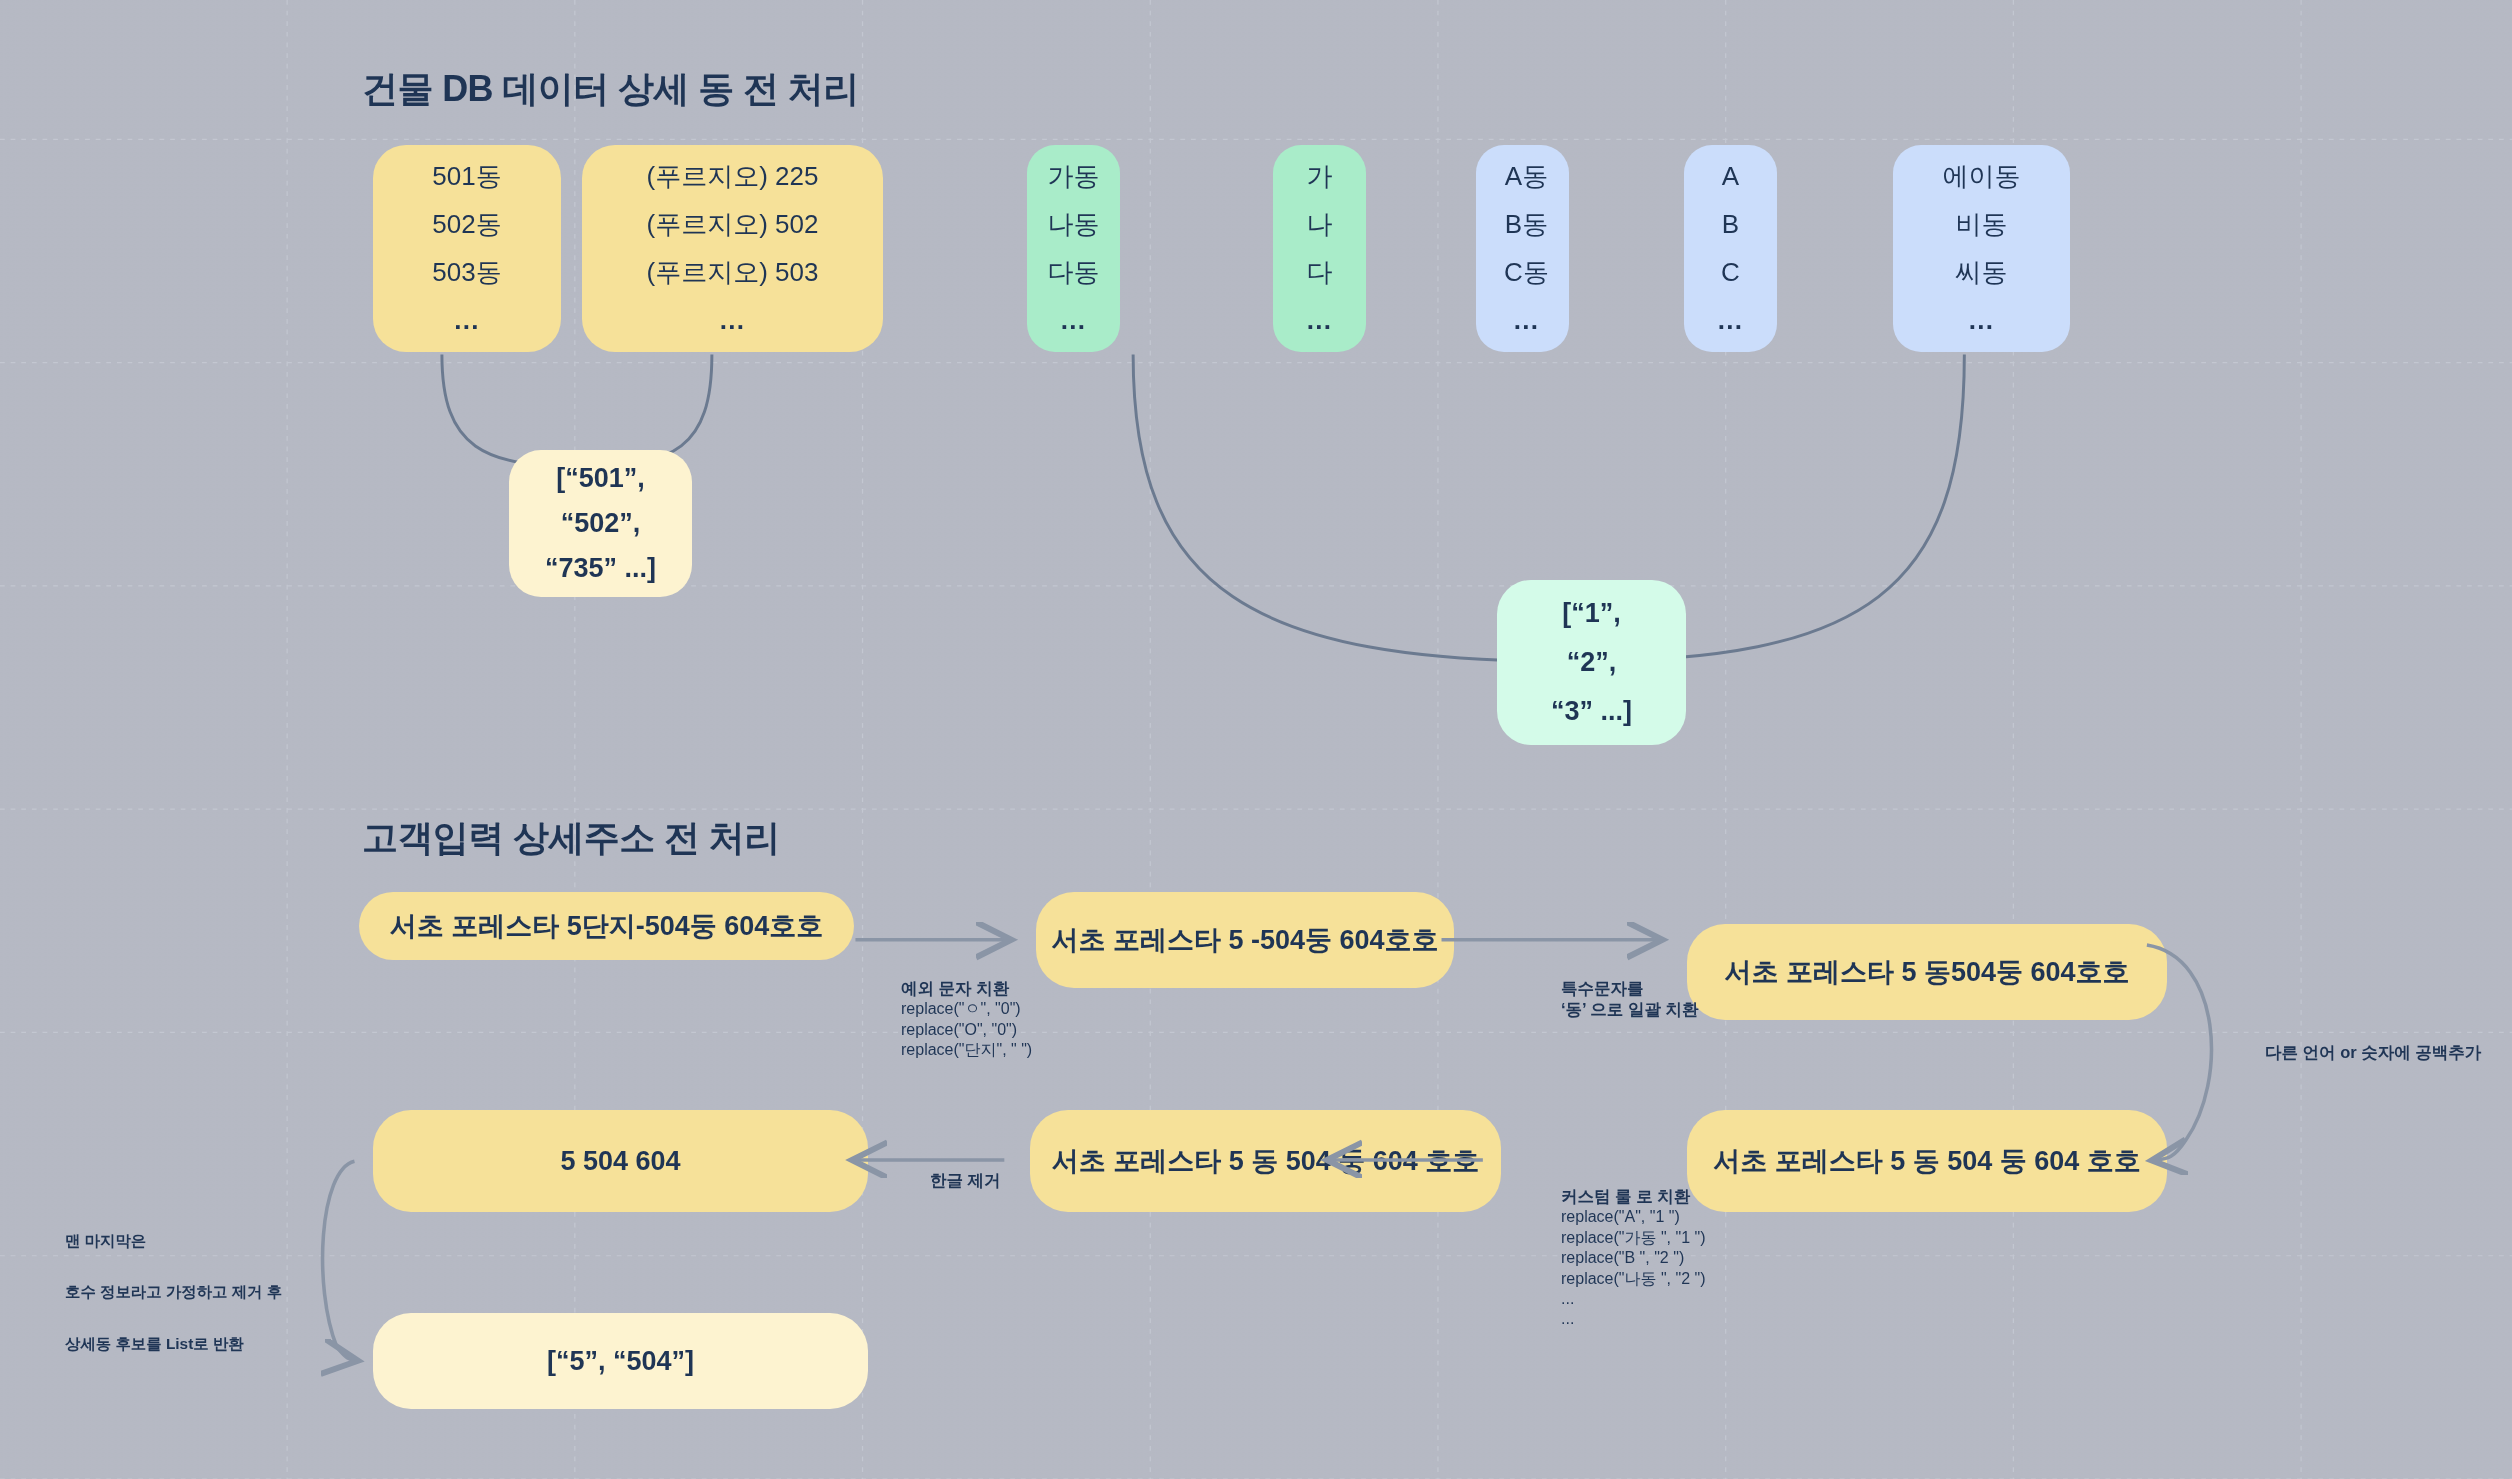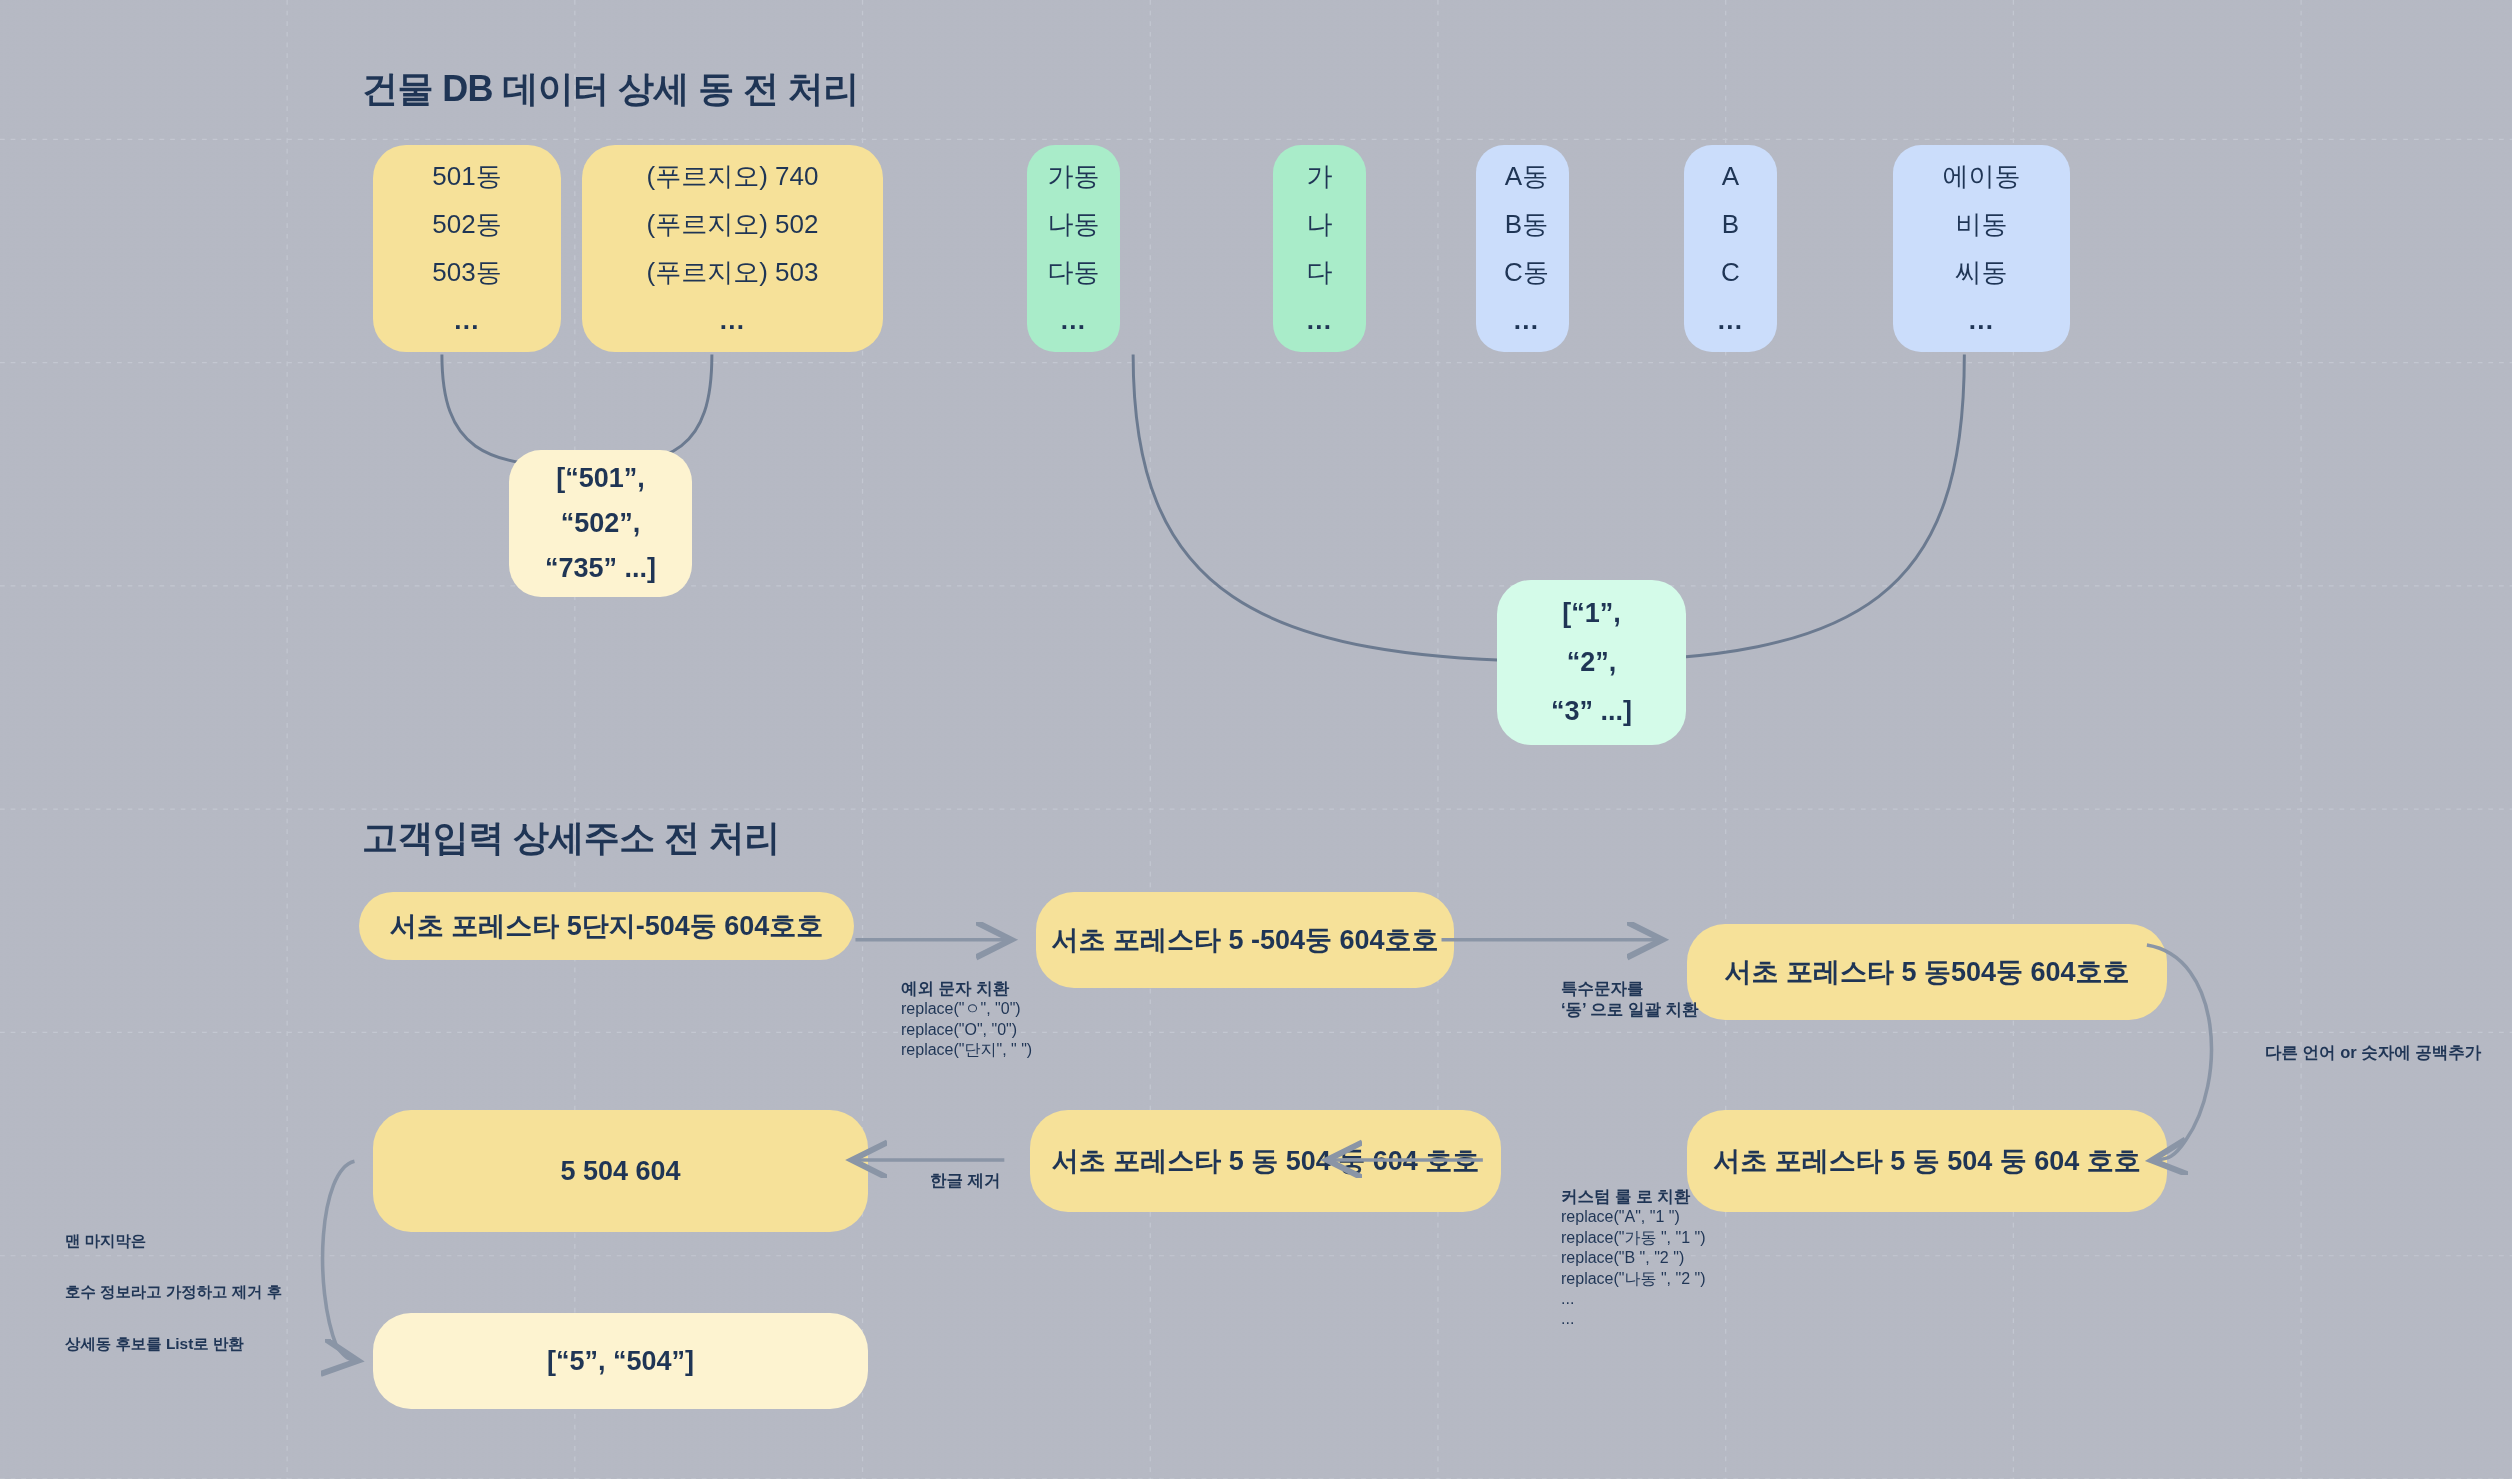--- a/index.html
+++ b/index.html
@@ -101,21 +101,21 @@
   <div class="sec-title" style="left:362px;top:65px;">건물 DB 데이터 상세 동 전 처리</div>
 
   <div class="node col stack-node yellow" style="left:353px;top:145px;width:188px;height:207px;">
     <div class="ln">501동</div>
     <div class="ln">502동</div>
     <div class="ln">503동</div>
     <div class="ln dots">...</div>
   </div>
 
   <div class="node col stack-node yellow" style="left:562px;top:145px;width:301px;height:207px;">
-    <div class="ln">(푸르지오) 740</div>
+    <div class="ln">(푸르지오) 225</div>
     <div class="ln">(푸르지오) 502</div>
     <div class="ln">(푸르지오) 503</div>
     <div class="ln dots">...</div>
   </div>
 
   <div class="node col stack-node green" style="left:1007px;top:145px;width:93px;height:207px;border-radius:28px;">
     <div class="ln">가동</div>
     <div class="ln">나동</div>
     <div class="ln">다동</div>
     <div class="ln dots">...</div>
@@ -188,21 +188,21 @@
   </div>
 
   <div class="node flow-node yellow" style="left:1667px;top:1110px;width:480px;height:102px;">
     <div class="ln">서초 포레스타 5 동 504 둥 604 호호</div>
   </div>
 
   <div class="node flow-node yellow" style="left:1010px;top:1110px;width:471px;height:102px;">
     <div class="ln">서초 포레스타 5 동 504 둥 604 호호</div>
   </div>
 
-  <div class="node flow-node yellow" style="left:353px;top:1110px;width:495px;height:122px;">
+  <div class="node flow-node yellow" style="left:353px;top:1110px;width:495px;height:102px;">
     <div class="ln">5 504 604</div>
   </div>
 
   <div class="node flow-node yellow-lite" style="left:353px;top:1313px;width:495px;height:96px;">
     <div class="ln">[“5”,  “504”]</div>
   </div>
 
   <svg class="wires" viewBox="0 0 4252 2504" preserveAspectRatio="none">
     <defs>
       <marker id="ah" markerWidth="12" markerHeight="12" refX="9" refY="5" orient="auto" markerUnits="strokeWidth">

